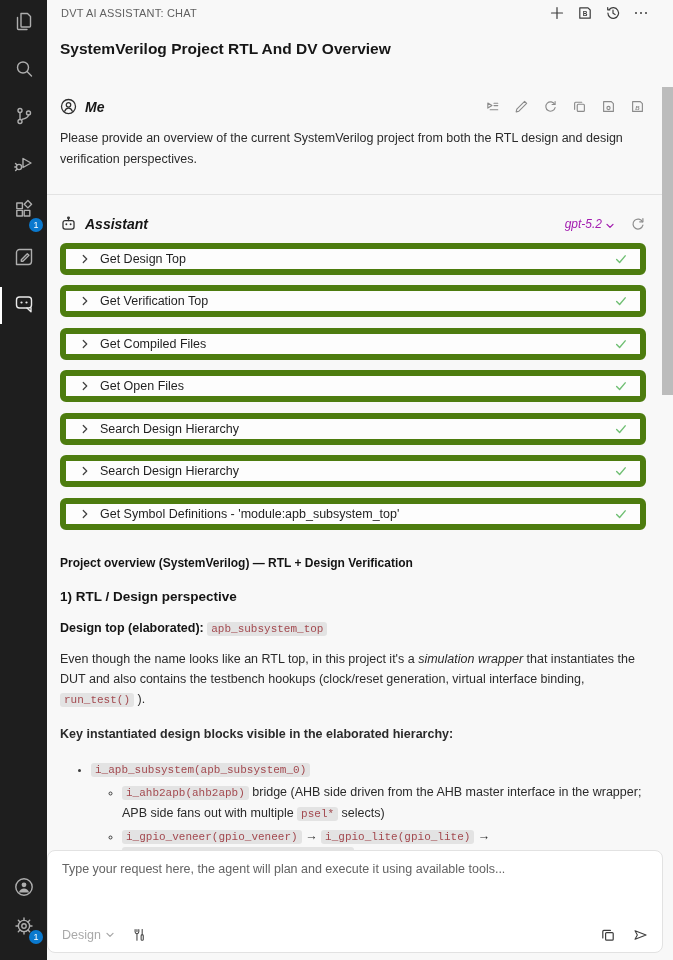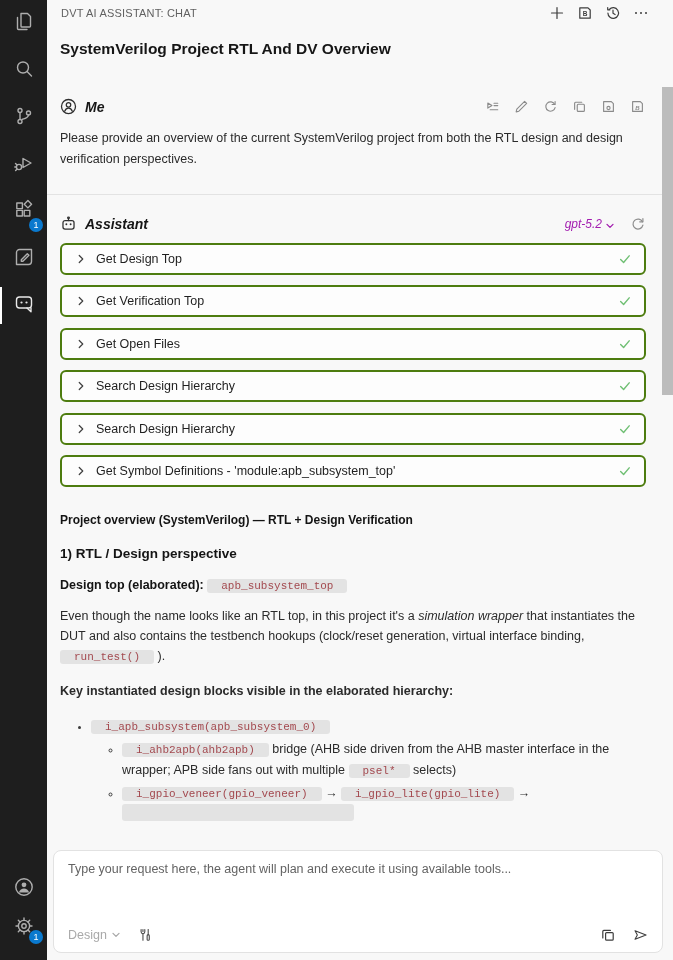--- a/index.html
+++ b/index.html
@@ -36,43 +36,43 @@
   .msg-tools .icon-btn svg { width:15px; height:15px; }
   .msg-body { margin-top:13px; font-size:12.5px; line-height:21px; color:#2b2b2b; }
 
   .divider { border:none; border-top:1px solid #e3e3e3; margin-top:24px; margin-right:-27px; margin-left:-13px; }
 
   .assistant-header { margin-top:20px; }
   .model-pick { margin-left:auto; display:flex; align-items:flex-end; gap:3px; color:#a21caf; font-size:12px; cursor:pointer; }
   .model-pick svg { width:10px; height:10px; stroke:currentColor; fill:none; stroke-width:1.3; stroke-linecap:round; stroke-linejoin:round; }
   .assist-refresh { margin-left:14px; color:#8e8e8e; }
 
-  .tool-card { margin-top:10.5px; height:32px; background:#fdfdfd; border:2px solid #4d7c0f; border-radius:6px; display:flex; align-items:center; padding:0 12px; cursor:pointer; }
+  .tool-card { margin-top:10.5px; height:32px; background:#fdfdfd; border:6px solid #4d7c0f; border-radius:6px; display:flex; align-items:center; padding:0 12px; cursor:pointer; }
   .tool-card:first-of-type { margin-top:14px; }
   .tool-chevron { color:#3f3f3f; display:flex; margin-right:8px; }
   .tool-chevron svg { width:14px; height:14px; stroke:currentColor; fill:none; stroke-width:1.4; stroke-linecap:round; stroke-linejoin:round; }
   .tool-label { font-size:12.5px; color:#1f1f1f; }
   .tool-status { margin-left:auto; color:#6fbf73; display:flex; }
   .tool-status svg { width:14px; height:14px; stroke:currentColor; fill:none; stroke-width:1.6; stroke-linecap:round; stroke-linejoin:round; }
 
   .answer h1 { font-size:12px; font-weight:bold; color:#141414; margin-top:26px; }
   .answer h2 { font-size:13.5px; font-weight:bold; color:#141414; margin-top:19px; }
   .answer .line { margin-top:17px; font-size:12.5px; color:#2b2b2b; }
   .answer p { margin-top:14px; font-size:12.5px; line-height:20px; color:#2b2b2b; }
   .b { font-weight:bold; color:#141414; }
   .em { font-style:italic; }
-  .pill { font-family:"Liberation Mono", monospace; font-size:11px; background:#e3e3e3; color:#a3494f; border-radius:3px; padding:1px 14px; white-space:nowrap; }
+  .pill { font-family:"Liberation Mono", monospace; font-size:11px; background:#e3e3e3; color:#a3494f; border-radius:3px; padding:1px 4px; white-space:nowrap; }
   .answer ul { margin-top:15px; padding-left:31px; list-style:disc; }
   .answer ul ul { list-style:circle; margin-top:2px; padding-left:31px; }
   .answer li { font-size:12.5px; line-height:20px; color:#2b2b2b; margin-top:2px; }
   .answer li::marker { color:#3c3c3c; font-size:11px; }
   .pill-clip { display:inline-block; width:232px; height:17px; vertical-align:top; }
 
   
-  .composer { position:absolute; left:6px; right:10px; bottom:7px; height:103px; background:#ffffff; border:1px solid #e2e2e2; border-radius:8px; padding:11px 14px 10px; z-index:5; }
+  .composer { position:absolute; left:0; right:10px; bottom:7px; height:103px; background:#ffffff; border:1px solid #e2e2e2; border-radius:8px; padding:11px 14px 10px; z-index:5; }
   .composer textarea { width:100%; height:52px; border:none; outline:none; resize:none; background:transparent; font-family:"Liberation Sans", sans-serif; font-size:12.5px; color:#2b2b2b; }
   .composer textarea::placeholder { color:#636363; opacity:1; }
   .composer-bar { position:absolute; left:14px; right:14px; bottom:9px; display:flex; align-items:center; }
   .mode-pick { display:flex; align-items:center; gap:4px; color:#a9a9a9; font-size:12.5px; cursor:pointer; }
   .mode-pick svg { width:10px; height:10px; stroke:currentColor; fill:none; stroke-width:1.3; stroke-linecap:round; stroke-linejoin:round; }
   .tools-btn { margin-left:16px; color:#454545; }
   .composer-right { margin-left:auto; display:flex; align-items:center; gap:15px; color:#3d3d3d; }
 
   
   .scrollbar { position:absolute; right:0; top:0; bottom:0; width:12px; z-index:6; }
@@ -279,20 +279,33 @@
           </svg>
         </span>
     </div>
     <div class="tool-card">
       <span class="tool-chevron">
           <svg viewBox="0 0 16 16">
             <path d="M6 4l4 4-4 4"></path>
           </svg>
         </span>
       <span class="tool-label">Get Verification Top</span>
+      <span class="tool-status">
+          <svg viewBox="0 0 16 16">
+            <path d="M3 8.6l3.4 3.4 6.4-7.6"></path>
+          </svg>
+        </span>
+    </div>
+    <div class="tool-card">
+      <span class="tool-chevron">
+          <svg viewBox="0 0 16 16">
+            <path d="M6 4l4 4-4 4"></path>
+          </svg>
+        </span>
+      <span class="tool-label">Get Compiled Files</span>
       <span class="tool-status">
           <svg viewBox="0 0 16 16">
             <path d="M3 8.6l3.4 3.4 6.4-7.6"></path>
           </svg>
         </span>
     </div>
     <div class="tool-card">
       <span class="tool-chevron">
           <svg viewBox="0 0 16 16">
             <path d="M6 4l4 4-4 4"></path>

